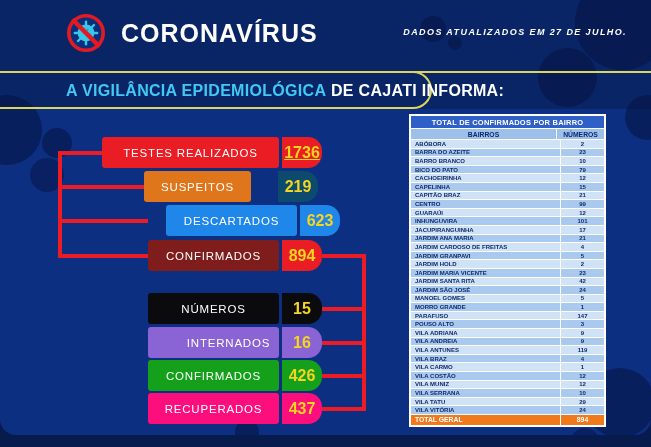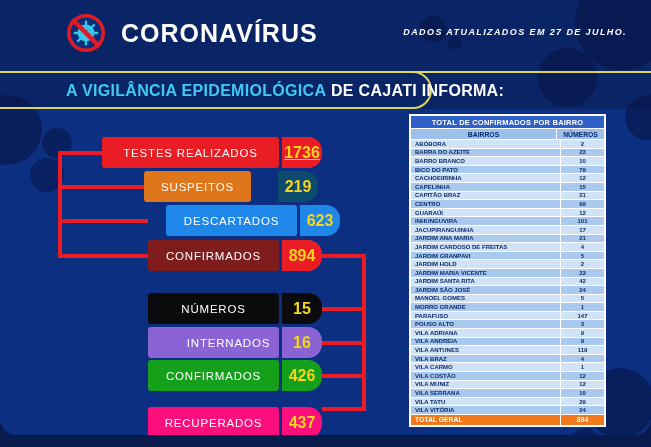--- a/index.html
+++ b/index.html
@@ -44,21 +44,21 @@
               color:#fff;font-size:11.5px;font-weight:normal;letter-spacing:.8px;}
   .stat-value{width:40px;margin-left:3px;border-radius:0 14px 14px 0;display:flex;align-items:center;
               justify-content:center;color:#f6d51f;font-size:16px;font-weight:bold;}
   .s1{left:102px;top:137px;width:220px;}
   .s2{left:144px;top:171px;width:174px;gap:24px;}
   .s3{left:166px;top:205px;width:174px;}
   .s4{left:148px;top:240px;width:174px;}
   .s5{left:148px;top:293px;width:174px;}
   .s6{left:148px;top:327px;width:174px;}
   .s7{left:148px;top:360px;width:174px;}
-  .s8{left:148px;top:407px;width:174px;}
+  .s8{left:148px;top:393px;width:174px;}
   .conn{position:absolute;background:#ed1c24;}
   .lv {left:58px;top:151px;width:3.5px;height:107px;}
   .lh1{left:58px;top:151px;width:44px;height:3.5px;}
   .lh2{left:58px;top:185px;width:90px;height:3.5px;}
   .lh3{left:58px;top:219px;width:90px;height:3.5px;}
   .lh4{left:58px;top:254px;width:90px;height:3.5px;}
   .rh4{left:322px;top:254px;width:44px;height:3.5px;}
   .rv {left:362px;top:254px;width:3.5px;height:157px;}
   .rh5{left:322px;top:307px;width:40px;height:3.5px;}
   .rh6{left:322px;top:341px;width:40px;height:3.5px;}

